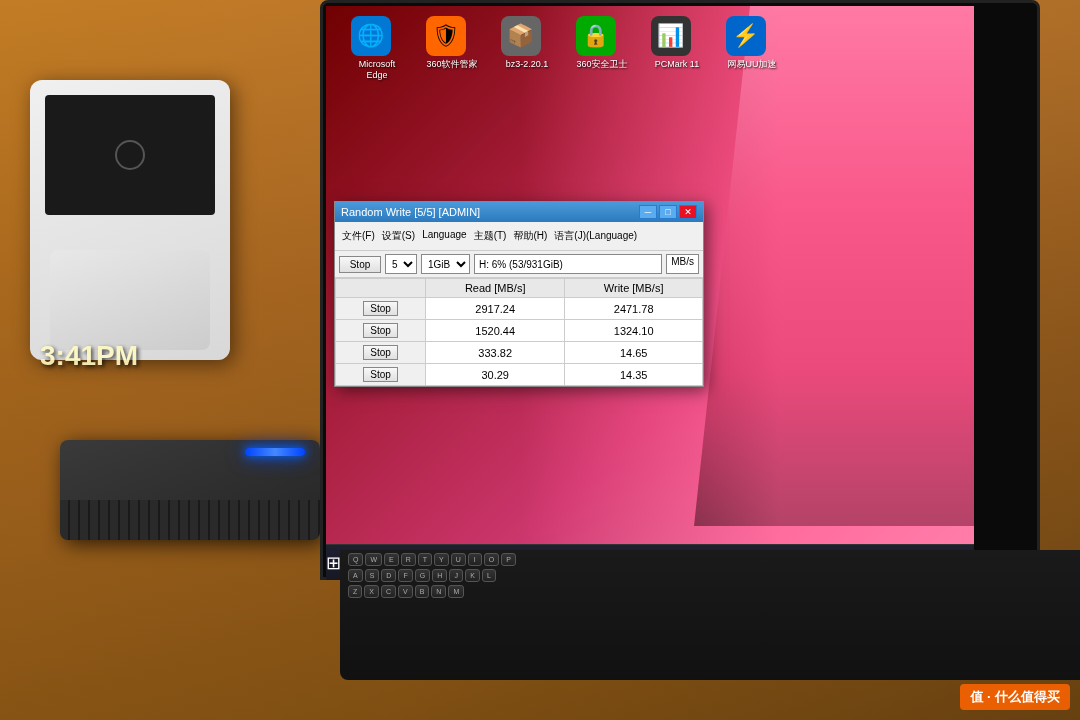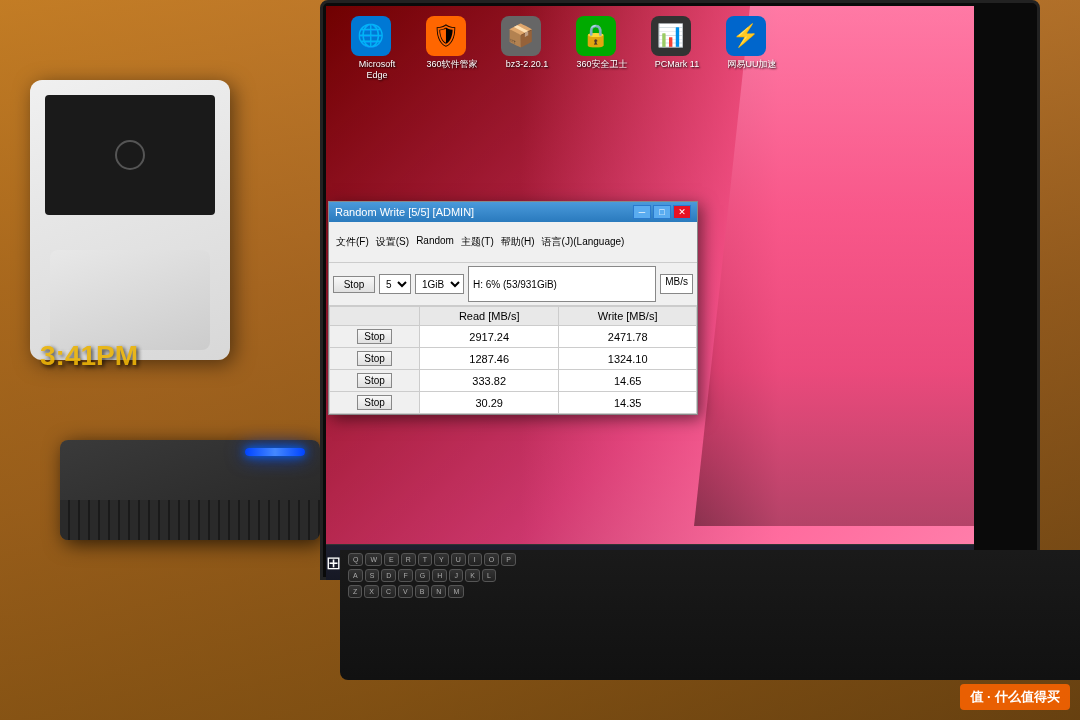--- a/index.html
+++ b/index.html
@@ -65,21 +65,21 @@
       height: 100px;
       background: linear-gradient(160deg, #e8e8e8 0%, #cccccc 100%);
       border-radius: 8px;
     }
 
     
     .time-display {
       position: absolute;
       top: 340px;
       left: 40px;
-      color: #eab308;
+      color: #fef9c3;
       font-size: 28px;
       font-weight: bold;
       text-shadow: 2px 2px 4px rgba(0,0,0,0.8);
       opacity: 0.9;
       text-align: center;
     }
 
     
     .ext-drive {
       position: absolute;
@@ -210,21 +210,21 @@
       text-align: center;
       text-shadow: 1px 1px 2px #000;
       line-height: 1.2;
       padding-left: 12px;
     }
 
     
     .cdm-window {
       position: absolute;
       top: 195px;
-      left: 2px;
+      left: 8px;
       width: 370px;
       background: #f0f0f0;
       border: 1px solid #888;
       box-shadow: 4px 4px 15px rgba(0,0,0,0.5);
       font-family: 'MS UI Gothic', Arial, sans-serif;
       font-size: 11px;
     }
     .cdm-titlebar {
       background: linear-gradient(180deg, #4a9adb 0%, #2a7abd 100%);
       color: white;
@@ -249,21 +249,21 @@
       color: #fff;
       font-size: 9px;
       display: flex;
       align-items: center;
       justify-content: center;
       cursor: pointer;
     }
     .cdm-menubar {
       background: #f0f0f0;
       border-bottom: 1px solid #ccc;
-      padding: 12px 4px;
+      padding: 6px 4px;
       display: flex;
       gap: 1px;
       font-size: 10px;
       color: #000;
     }
     .cdm-menu-item {
       padding: 1px 3px;
       cursor: pointer;
     }
     .cdm-toolbar {
@@ -288,21 +288,21 @@
       font-size: 10px;
       padding: 1px 2px;
       height: 20px;
     }
     .cdm-drive-info {
       flex: 1;
       background: white;
       border: 1px solid #888;
       font-size: 10px;
       padding: 1px 4px;
-      height: 36px;
+      height: 20px;
       display: flex;
       align-items: center;
     }
     .cdm-unit {
       border: 1px solid #888;
       background: white;
       font-size: 10px;
       padding: 1px 4px;
       height: 20px;
     }
@@ -500,21 +500,21 @@
           <div class="cdm-win-controls">
             <div class="cdm-win-btn">─</div>
             <div class="cdm-win-btn">□</div>
             <div class="cdm-win-btn" style="background:#e81123;">✕</div>
           </div>
         </div>
 
         <div class="cdm-menubar">
           <span class="cdm-menu-item">文件(F)</span>
           <span class="cdm-menu-item">设置(S)</span>
-          <span class="cdm-menu-item">Random</span>
+          <span class="cdm-menu-item">Language</span>
           <span class="cdm-menu-item">主题(T)</span>
           <span class="cdm-menu-item">帮助(H)</span>
           <span class="cdm-menu-item">语言(J)(Language)</span>
         </div>
 
         <div class="cdm-toolbar">
           <button class="cdm-stop-btn">Stop</button>
           <select class="cdm-select">
             <option>5</option>
           </select>
@@ -538,21 +538,21 @@
               <td class="stop-cell">
                 <button class="stop-btn-small">Stop</button>
               </td>
               <td>2917.24</td>
               <td>2471.78</td>
             </tr>
             <tr>
               <td class="stop-cell">
                 <button class="stop-btn-small">Stop</button>
               </td>
-              <td>1287.46</td>
+              <td>1520.44</td>
               <td>1324.10</td>
             </tr>
             <tr>
               <td class="stop-cell">
                 <button class="stop-btn-small">Stop</button>
               </td>
               <td>333.82</td>
               <td>14.65</td>
             </tr>
             <tr>

